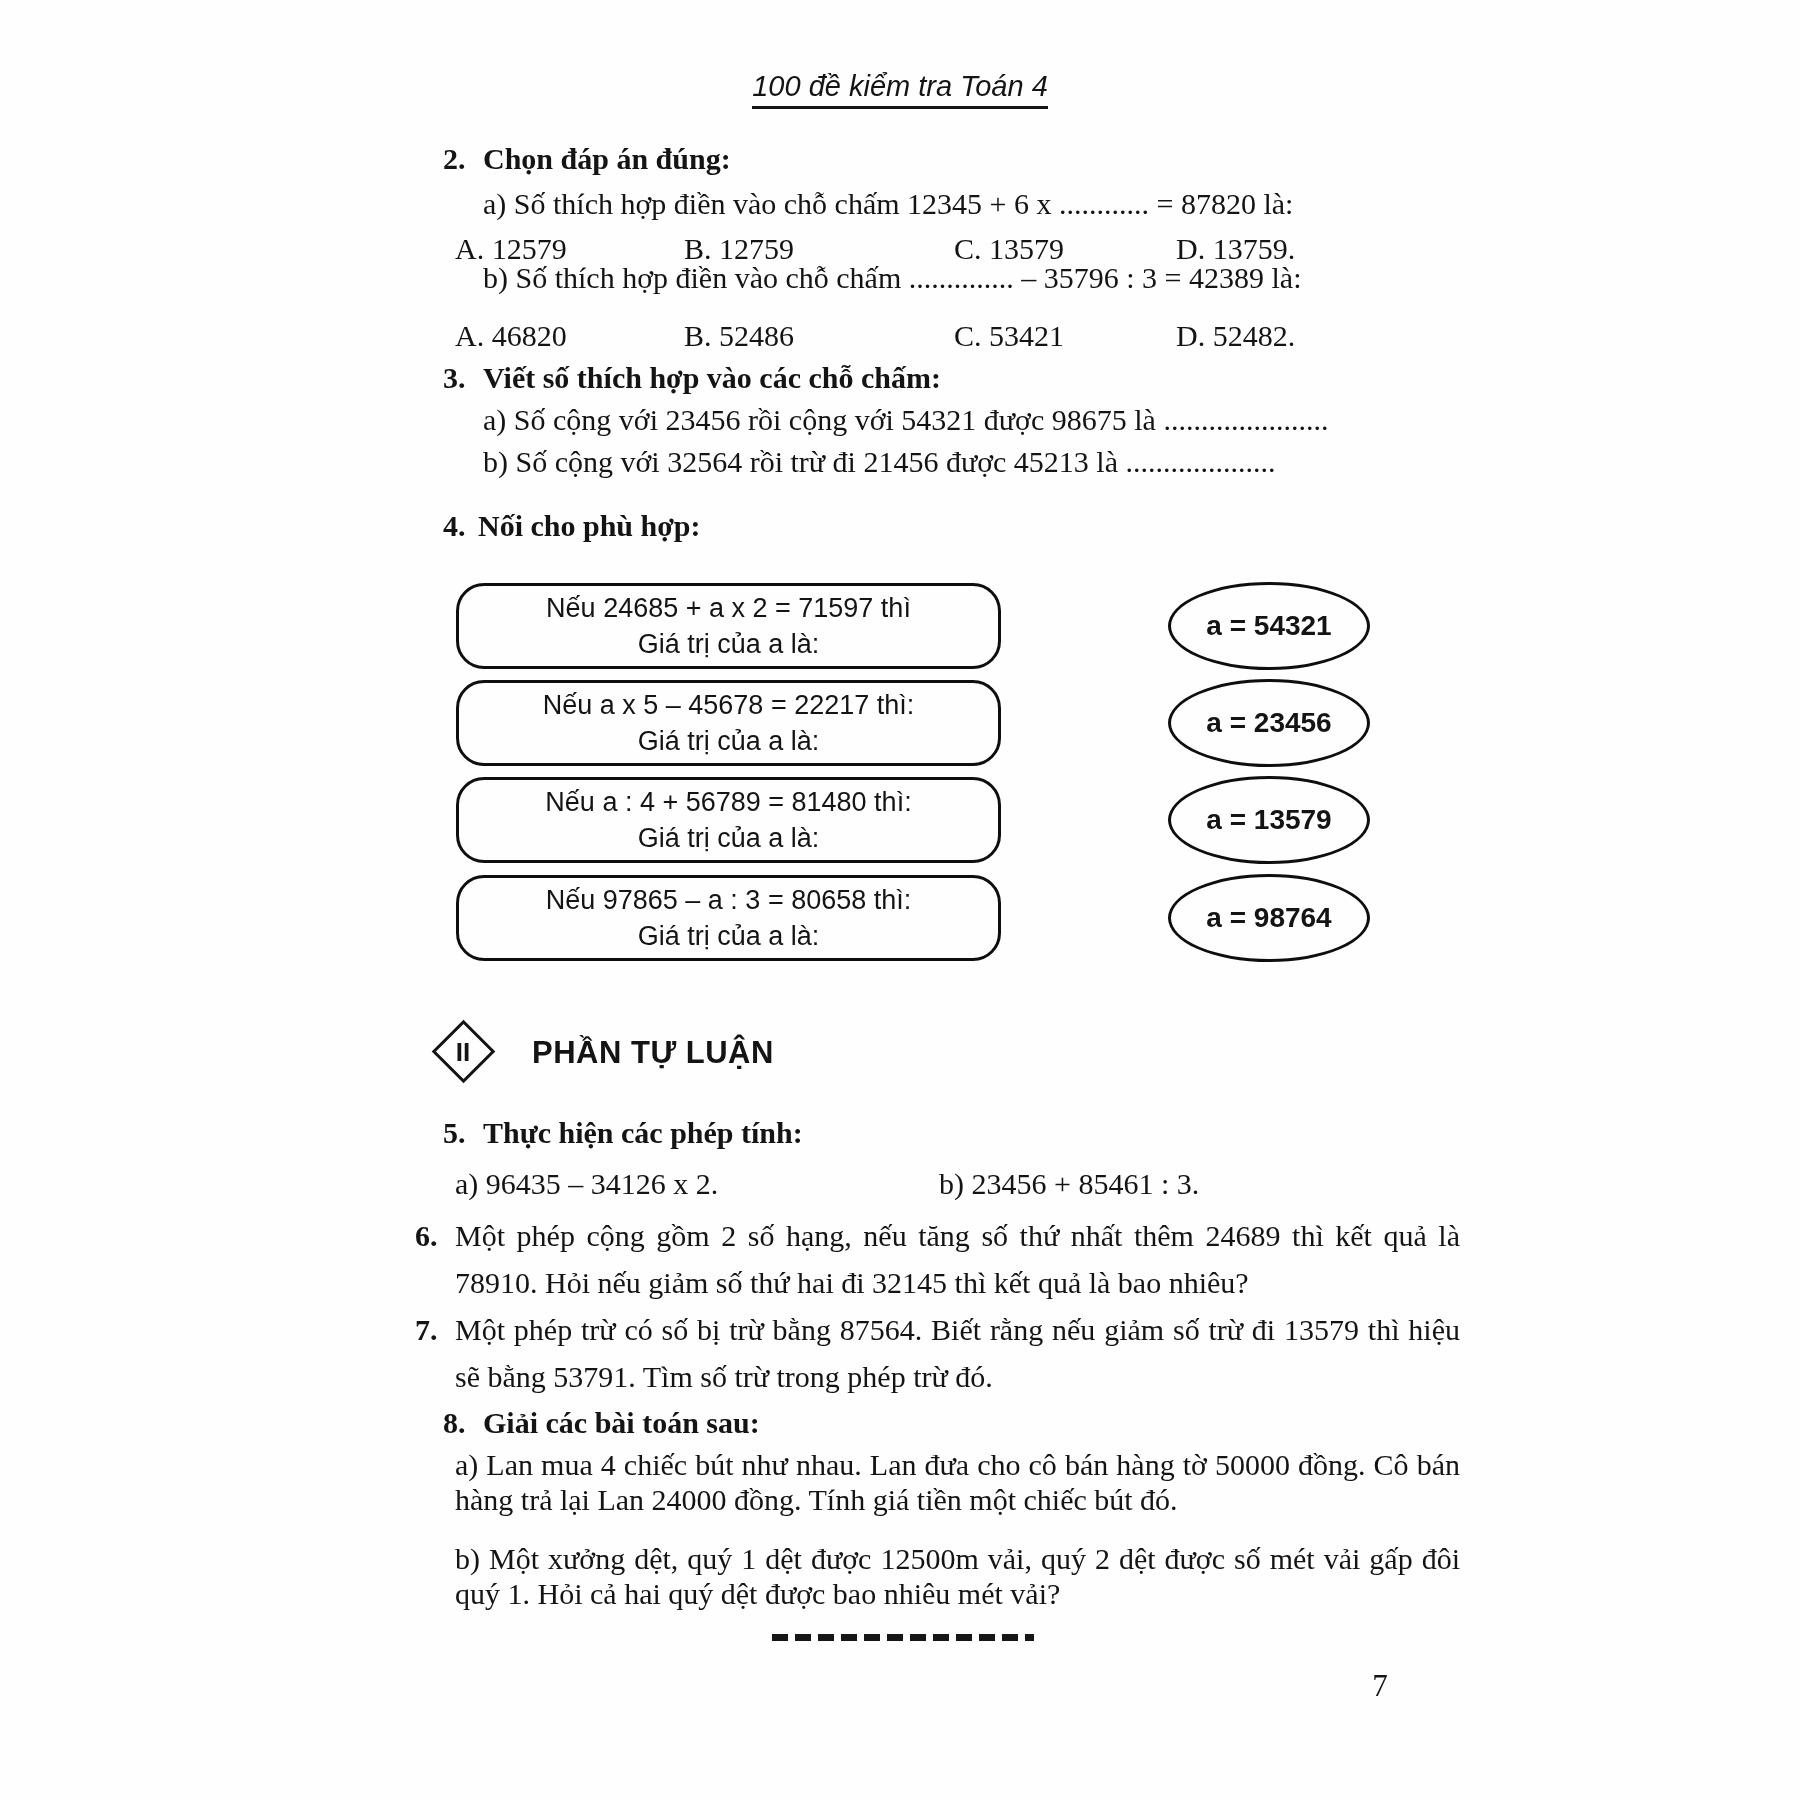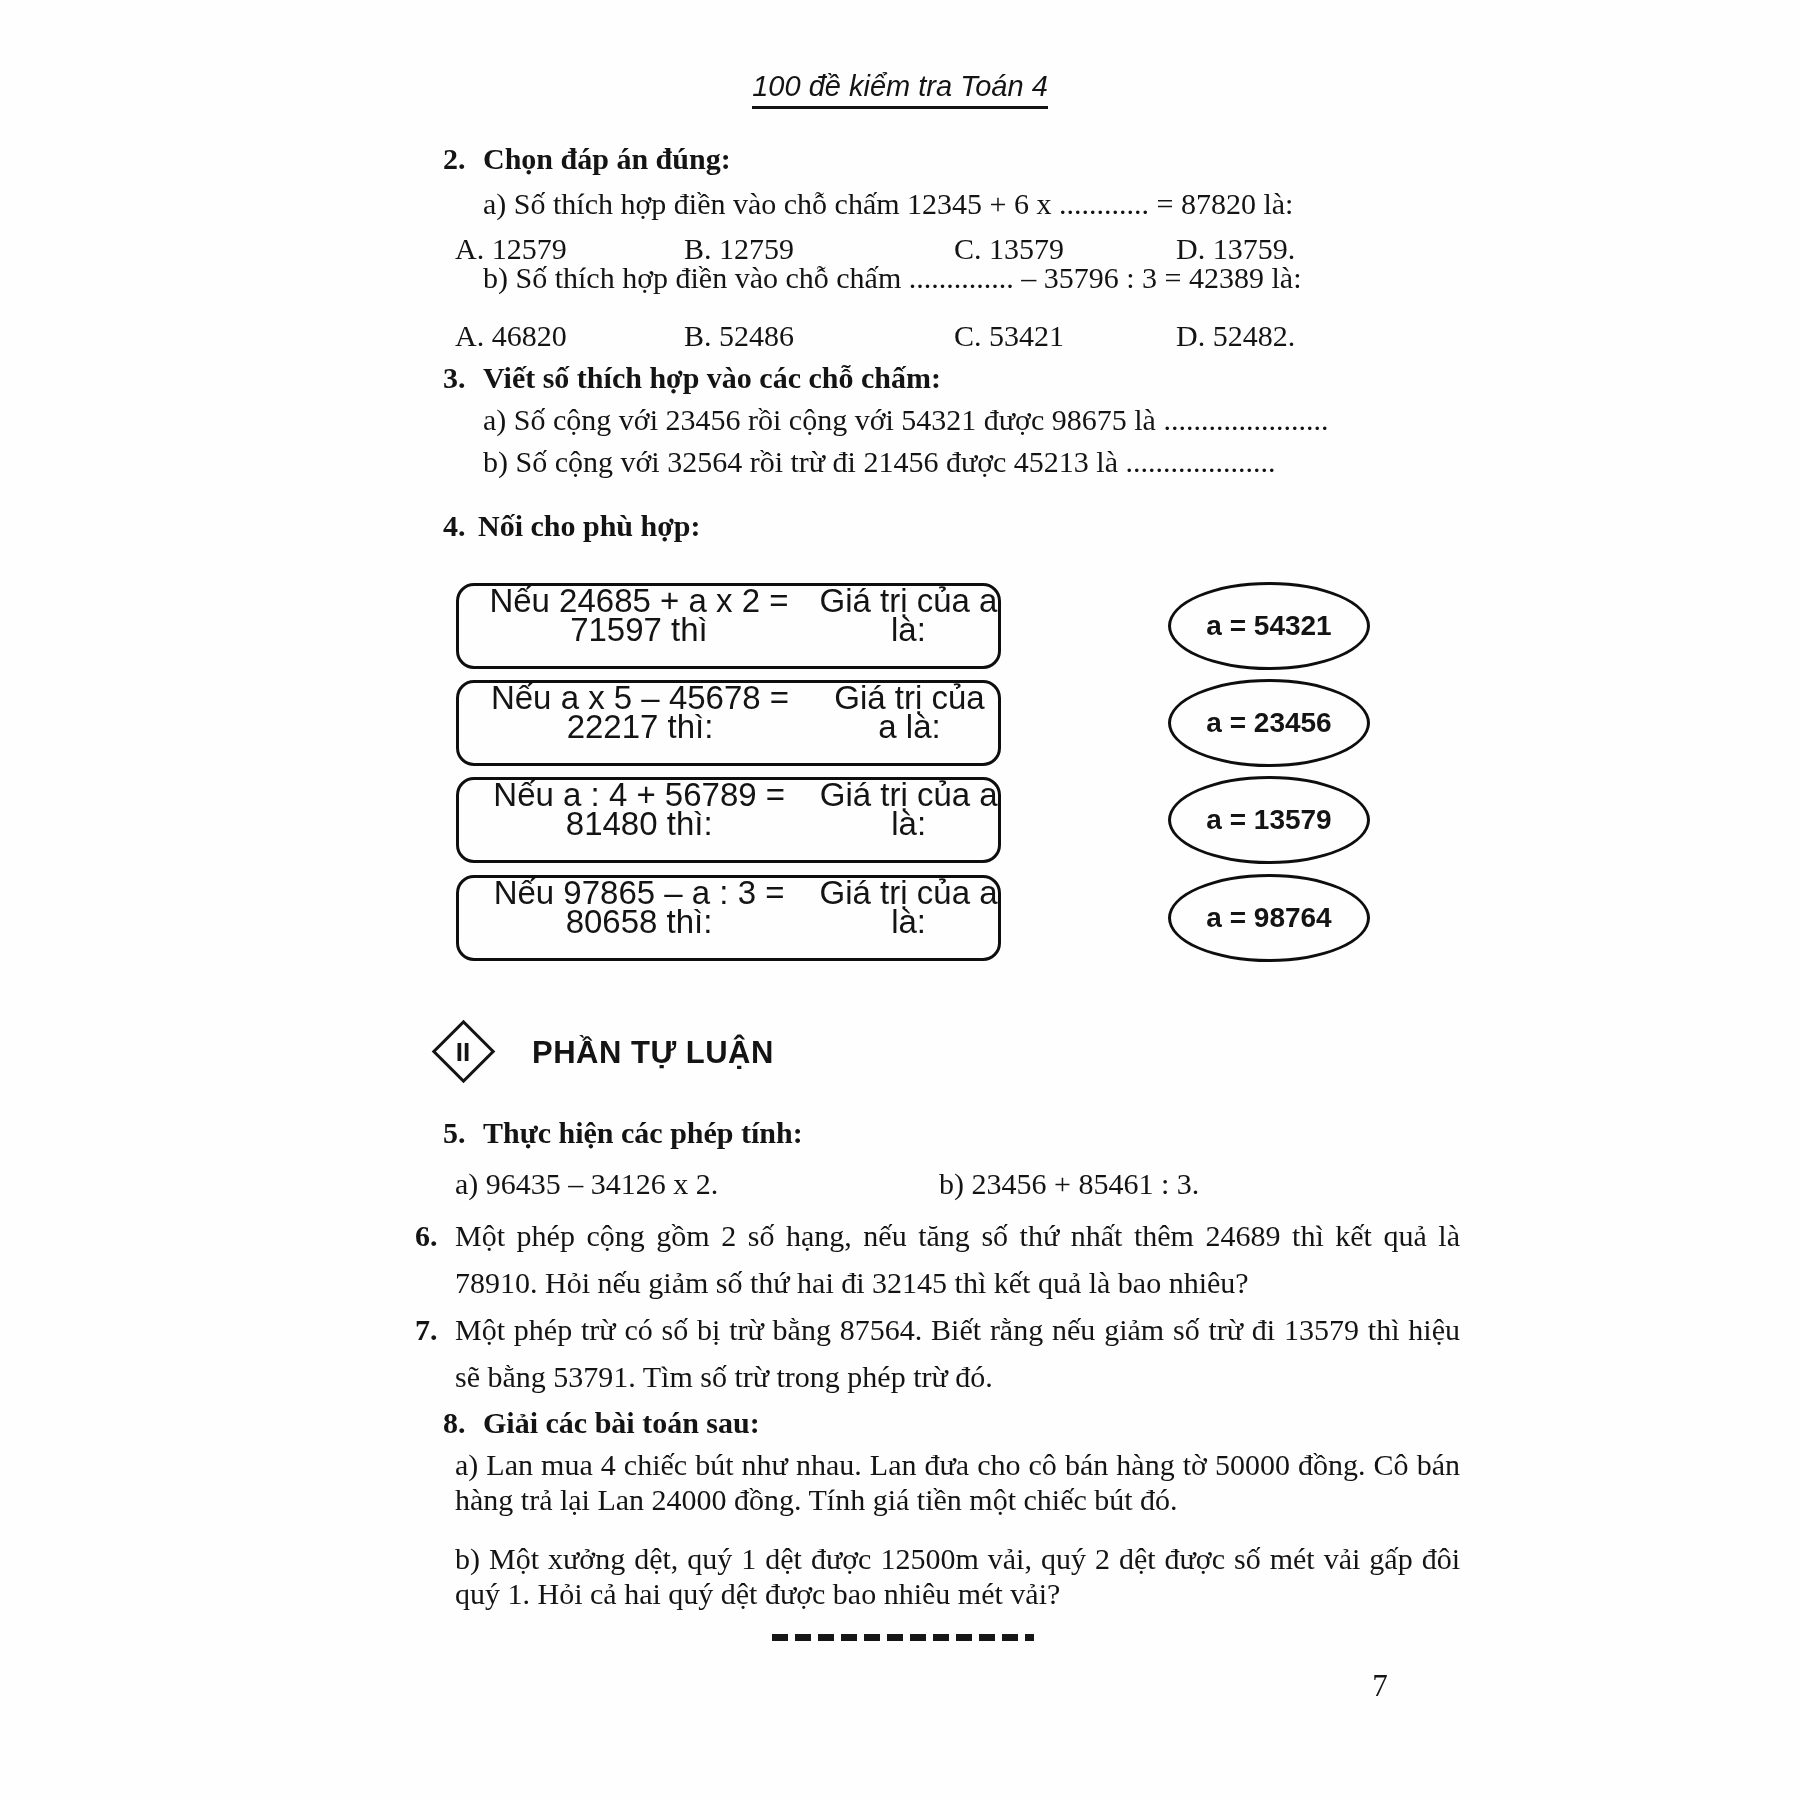--- a/index.html
+++ b/index.html
@@ -38,27 +38,27 @@
   }
 
   
   .choices { position:absolute; left:455px; height:36px; }
   .choice  { position:absolute; top:0; font-size:30px; line-height:36px; white-space:nowrap; }
   .c0 { left:0; } .c1 { left:229px; } .c2 { left:499px; } .c3 { left:721px; }
 
   
   .mbox {
     position:absolute; left:456px; width:545px; height:86px;
-    border:3.5px solid #0e0e0e; border-radius:18px;
+    border:3.5px solid #0e0e0e; border-radius:28px;
     box-sizing:border-box;
-    display:flex; flex-direction:row; justify-content:center;
+    display:flex; flex-direction:column; justify-content:center;
     row-gap:7px;
     text-align:center;
     font-family:"Liberation Sans", sans-serif;
-    font-size:33px; line-height:29px;
+    font-size:27px; line-height:29px;
     background:#fefefe;
   }
   .ellipse {
     position:absolute; left:1168px; width:202px; height:88px;
     border:3.5px solid #0e0e0e; border-radius:50%;
     box-sizing:border-box;
     display:flex; align-items:center; justify-content:center;
     font-family:"Liberation Sans", sans-serif;
     font-weight:700; font-size:28px;
     background:#fefefe;

